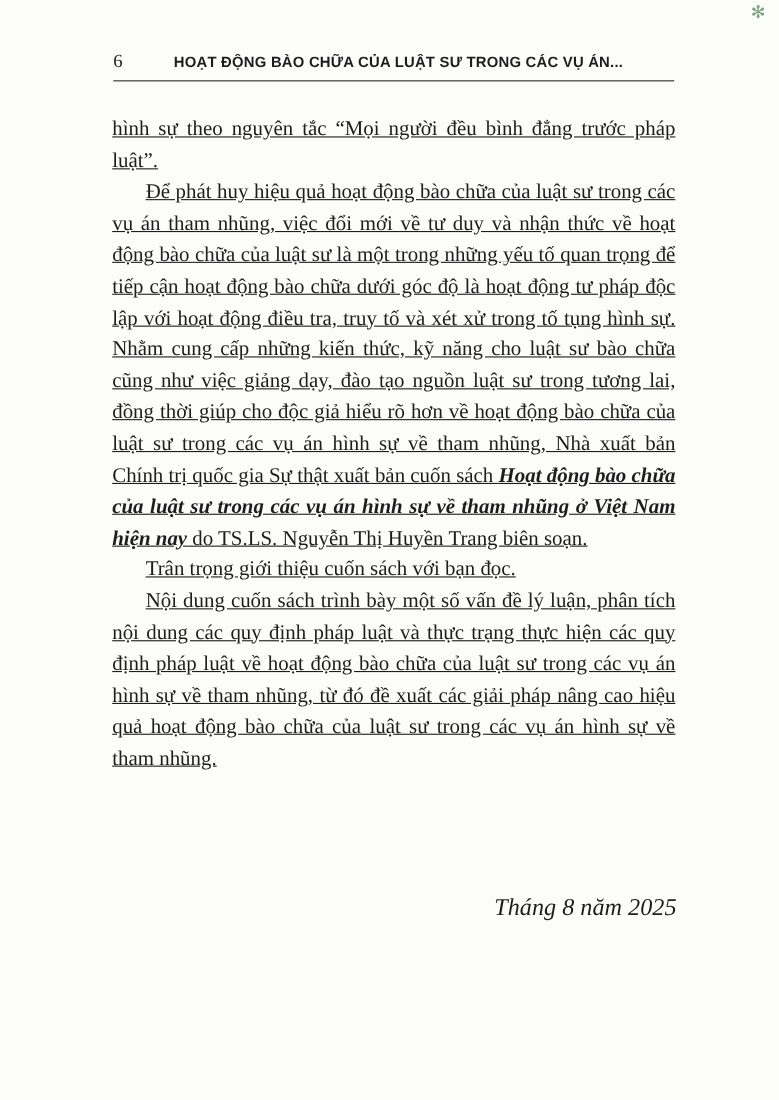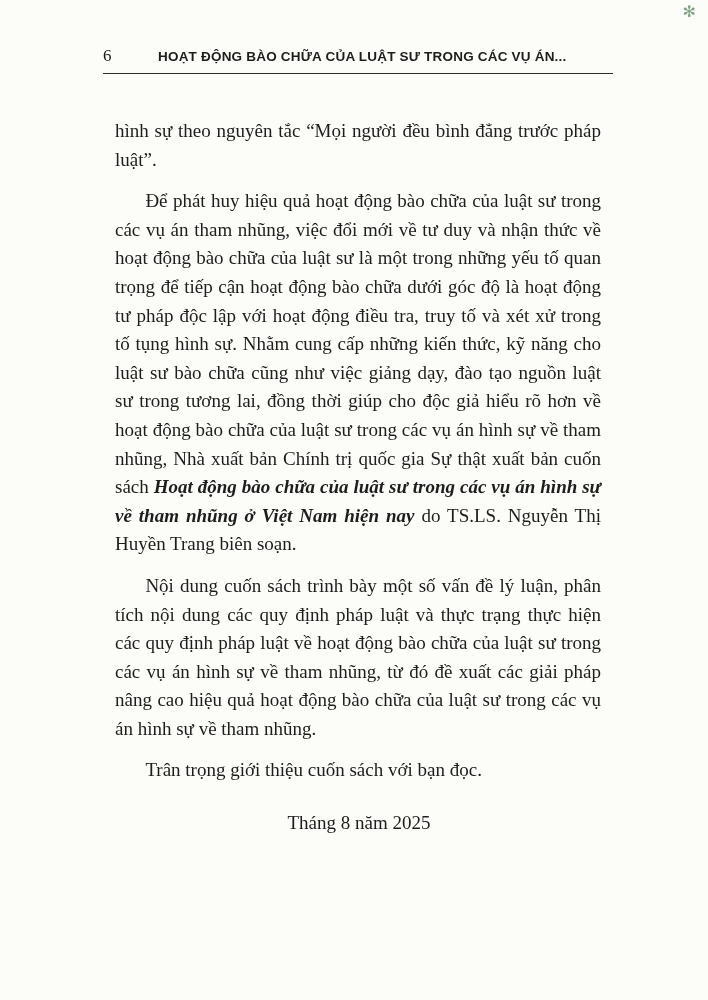--- a/index.html
+++ b/index.html
@@ -60,40 +60,43 @@
   .body-text {
     position: absolute;
     top: 104px;
     left: 102px;
     width: 512px;
     font-size: 19px;
     line-height: 28.6px;
     text-align: justify;
   }
   .body-text p {
-    margin: 13px;
+    margin: 0;
     text-indent: 1.6em;
+    text-decoration: underline;
   }
   .body-text p.no-indent {
     text-indent: 0;
   }
   .book-title {
     font-weight: bold;
     font-style: italic;
   }
   .page-footer {
     position: absolute;
     top: 812px;
     left: 103px;
     width: 512px;
     text-align: center;
   }
   .date-line {
-    font-size: 19px;
+    font-style: italic;
+    font-size: 22px;
     margin-bottom: 5px;
+    text-align: right;
   }
   .publisher-line {
     font-weight: bold;
     font-size: 19.5px;
     letter-spacing: 0.2px;
     white-space: nowrap;
   }
 </style>
 </head>
 <body>
@@ -107,22 +110,22 @@
     <span class="running-title">HOẠT ĐỘNG BÀO CHỮA CỦA LUẬT SƯ TRONG CÁC VỤ ÁN...</span>
   </header>
 
   <hr class="header-rule">
 
   <main class="body-text">
     <p class="no-indent">hình sự theo nguyên tắc “Mọi người đều bình đẳng trước pháp luật”.</p>
 
     <p><span>Để phát huy hiệu quả hoạt động bào chữa của luật sư trong các vụ án tham nhũng, việc đổi mới về tư duy và nhận thức về hoạt động bào chữa của luật sư là một trong những yếu tố quan trọng để tiếp cận hoạt động bào chữa dưới góc độ là hoạt động tư pháp độc lập với hoạt động điều tra, truy tố và xét xử trong tố tụng hình sự. Nhằm cung cấp những kiến thức, kỹ năng cho luật sư bào chữa cũng như việc giảng dạy, đào tạo nguồn luật sư trong tương lai, đồng thời giúp cho độc giả hiểu rõ hơn về hoạt động bào chữa của luật sư trong các vụ án hình sự về tham nhũng, Nhà xuất bản Chính trị quốc gia Sự thật xuất bản cuốn sách </span><span class="book-title">Hoạt động bào chữa của luật sư trong các vụ án hình sự về tham nhũng ở Việt Nam hiện nay</span><span> do TS.LS. Nguyễn Thị Huyền Trang biên soạn.</span></p>
 
+    <p>Trân trọng giới thiệu cuốn sách với bạn đọc.</p>
+
     <p>Nội dung cuốn sách trình bày một số vấn đề lý luận, phân tích nội dung các quy định pháp luật và thực trạng thực hiện các quy định pháp luật về hoạt động bào chữa của luật sư trong các vụ án hình sự về tham nhũng, từ đó đề xuất các giải pháp nâng cao hiệu quả hoạt động bào chữa của luật sư trong các vụ án hình sự về tham nhũng.</p>
-
-    <p>Trân trọng giới thiệu cuốn sách với bạn đọc.</p>
   </main>
 
   <footer class="page-footer">
     <div class="date-line">Tháng 8 năm 2025</div>
   </footer>
 
 </div>
 
 </body></html>

